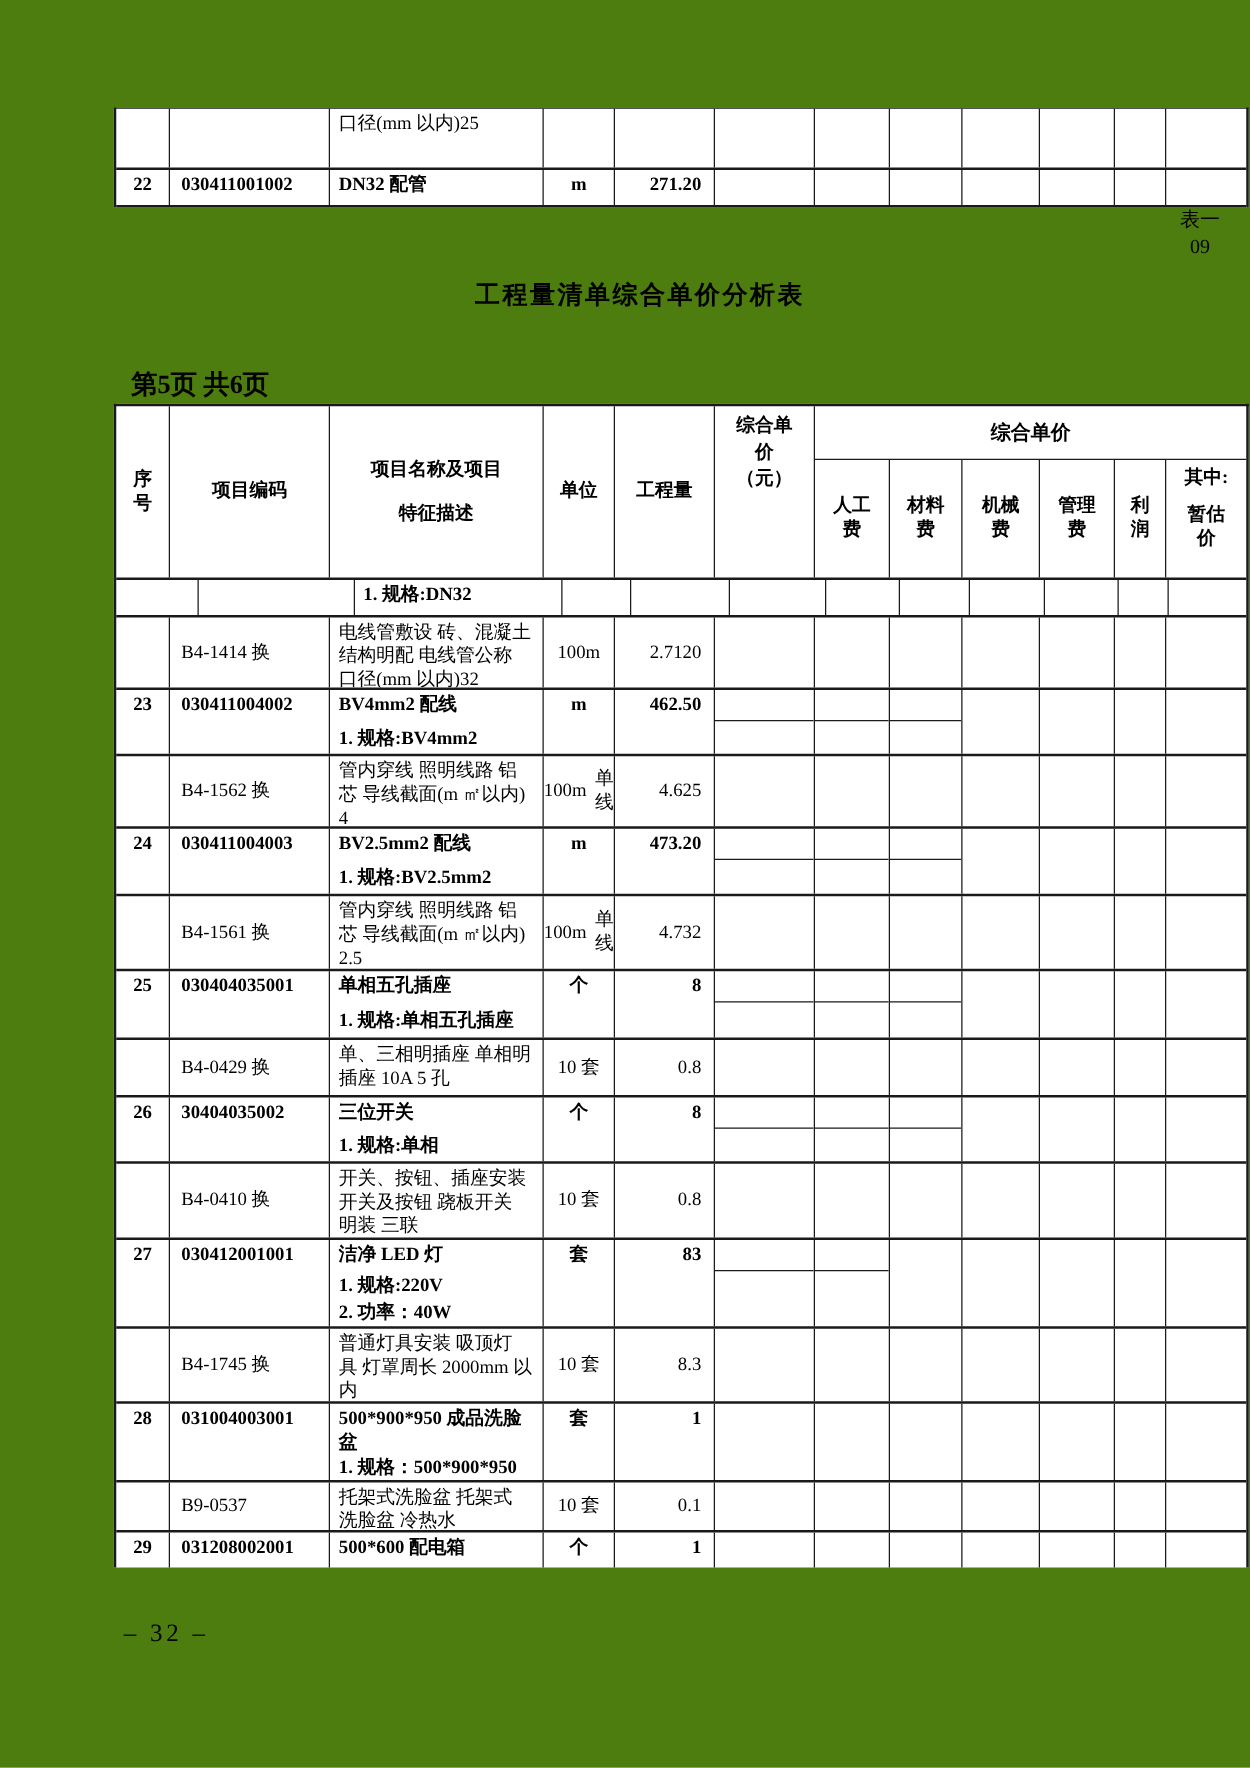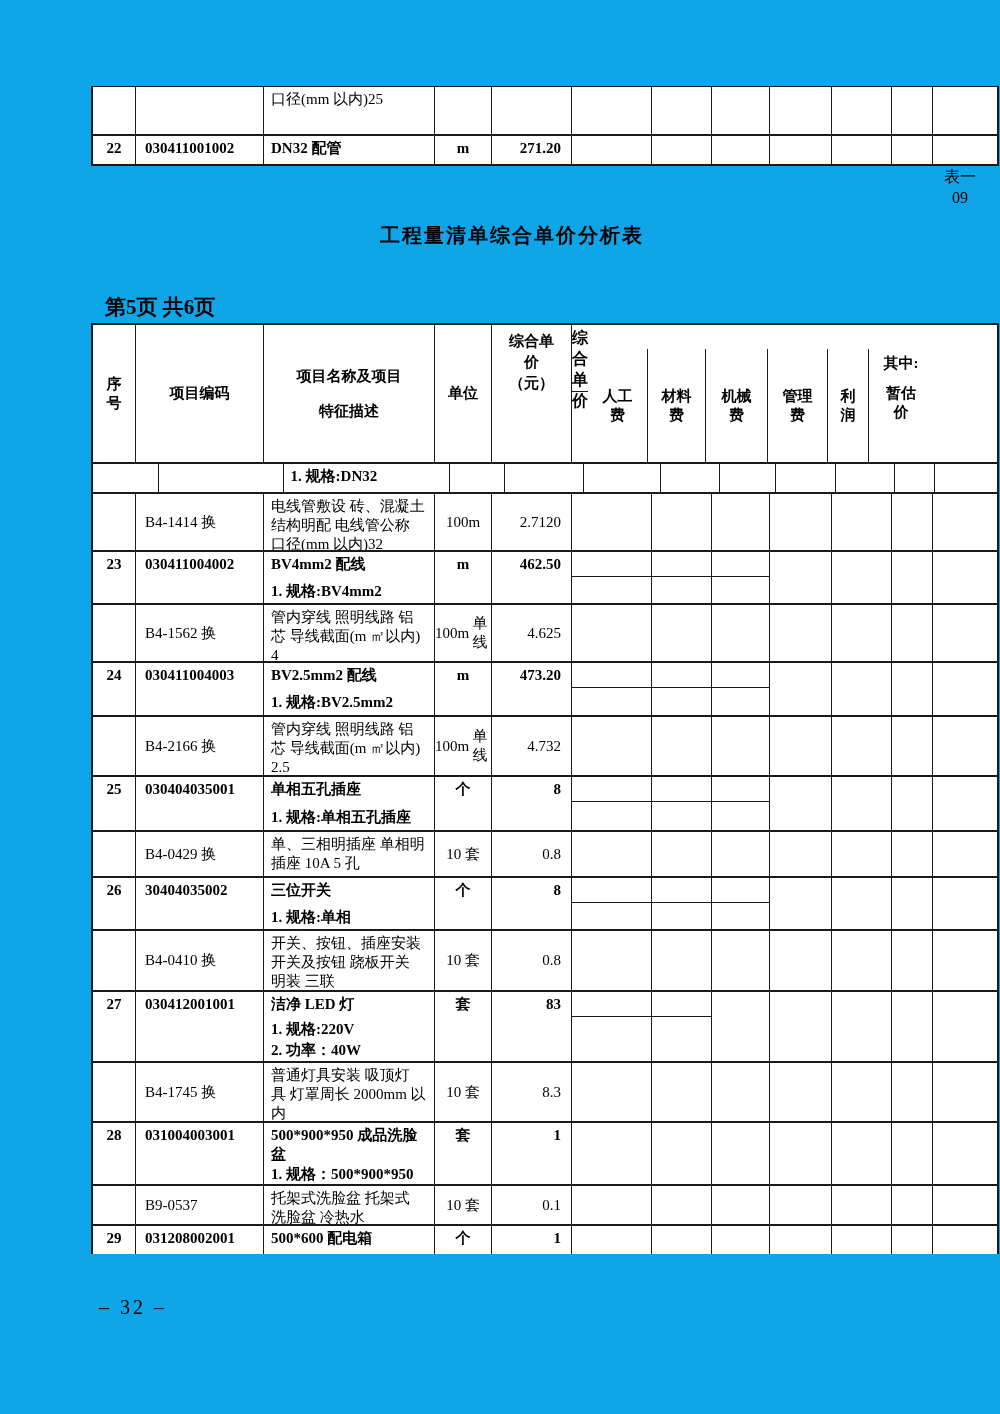--- a/index.html
+++ b/index.html
@@ -1,34 +1,34 @@
 <!DOCTYPE html>
 <html><head>
 <meta charset="utf-8">
 <style>
   html,body{margin:0;padding:0;background:#888;}
   .page{
-    position:relative;width:1000px;height:1414px;margin:0 auto;background:#0ea5e9;
+    position:relative;width:1000px;height:1414px;margin:0 auto;background:#4d7c0f;
     font-family:"Liberation Serif","DejaVu Serif",serif;color:#000;overflow:hidden;
   }
   
   .tbl{position:absolute;left:91px;width:908px;box-sizing:border-box;
        border-left:2px solid #1a1a1a;border-right:2px solid #1a1a1a;background:#fff;}
   .top-tbl{top:86px;border-top:1px solid #1a1a1a;}
   .main-tbl{top:323px;border-top:2px solid #1a1a1a;}
   .trow{display:flex;border-bottom:2px solid #1a1a1a;box-sizing:border-box;align-items:stretch;}
   .trow.last{border-bottom:none;}
   .cell{box-sizing:border-box;border-right:1px solid #1a1a1a;font-size:15px;line-height:19px;overflow:hidden;}
   .lastc{border-right:none !important;}
   
   .c0{width:43px}.c1{width:128px}.c2{width:171px}.c3{width:57px}.c4{width:80px}
   .m0{width:80px}.m1{width:60px}.m2{width:58px}.m3{width:62px}.m4{width:60px}.m5{width:41px}.m6{width:64px}
-  .grp{width:345px;display:flex;box-sizing:border-box;margin-top:24px;}
-  
-  .cen{display:flex;align-items:center;justify-content:center;text-align:center;}
+  .grp{width:345px;display:flex;flex-direction:column;box-sizing:border-box;}
+  
+  .cen{display:flex;align-items:center;justify-content:center;text-align:right;}
   .qtyc{justify-content:flex-end !important;padding-right:10px;text-align:right;}
   .top{padding-top:3px;text-align:center;}
   .bold{font-weight:bold;}
   .c1.top{text-align:left;padding-left:9px;}
   .c1.cen{justify-content:flex-start;padding-left:9px;text-align:left;}
   .qty.top{text-align:right;padding-right:10px;}
   
   .namecell{display:flex;flex-direction:column;}
   .dlines{padding:3px 4px 0 7px;}
   .nline{padding:3px 4px 0 7px;font-weight:bold;}
@@ -124,20 +124,23 @@
         <div>项目编码</div>
       </div>
       <div class="cell c2 hc">
         <div>项目名称及项目</div>
         <div class="gap16"></div>
         <div>特征描述</div>
       </div>
       <div class="cell c3 hc">
         <div>单位</div>
       </div>
+      <div class="cell c4 hc">
+        <div>工程量</div>
+      </div>
       <div class="cell m0 hc pricehead">
         <div>综合单</div>
         <div>价</div>
         <div>（元）</div>
       </div>
       <div class="grp">
         <div class="grp-title">综合单价</div>
         <div class="grp-cells">
           <div class="cell m1 hc">
             <div>人工</div>
@@ -287,21 +290,21 @@
             <div class="subtop" style="height: 24px;"></div>
             <div class="subbot"></div>
           </div>
           <div class="cell m3"></div>
           <div class="cell m4"></div>
           <div class="cell m5"></div>
           <div class="cell m6 lastc"></div>
         </div>
         <div class="trow" style="height: 60px;">
           <div class="cell c0 cen"></div>
-          <div class="cell c1 cen">B4-2166 换</div>
+          <div class="cell c1 cen">B4-1561 换</div>
           <div class="cell c2 namecell">
             <div class="dlines">
               <div>管内穿线 照明线路 铝</div>
               <div>芯 导线截面(m ㎡以内)</div>
               <div>2.5</div>
             </div>
           </div>
           <div class="cell c3 cen">
             <div>100m</div>
             <div>单线</div>

